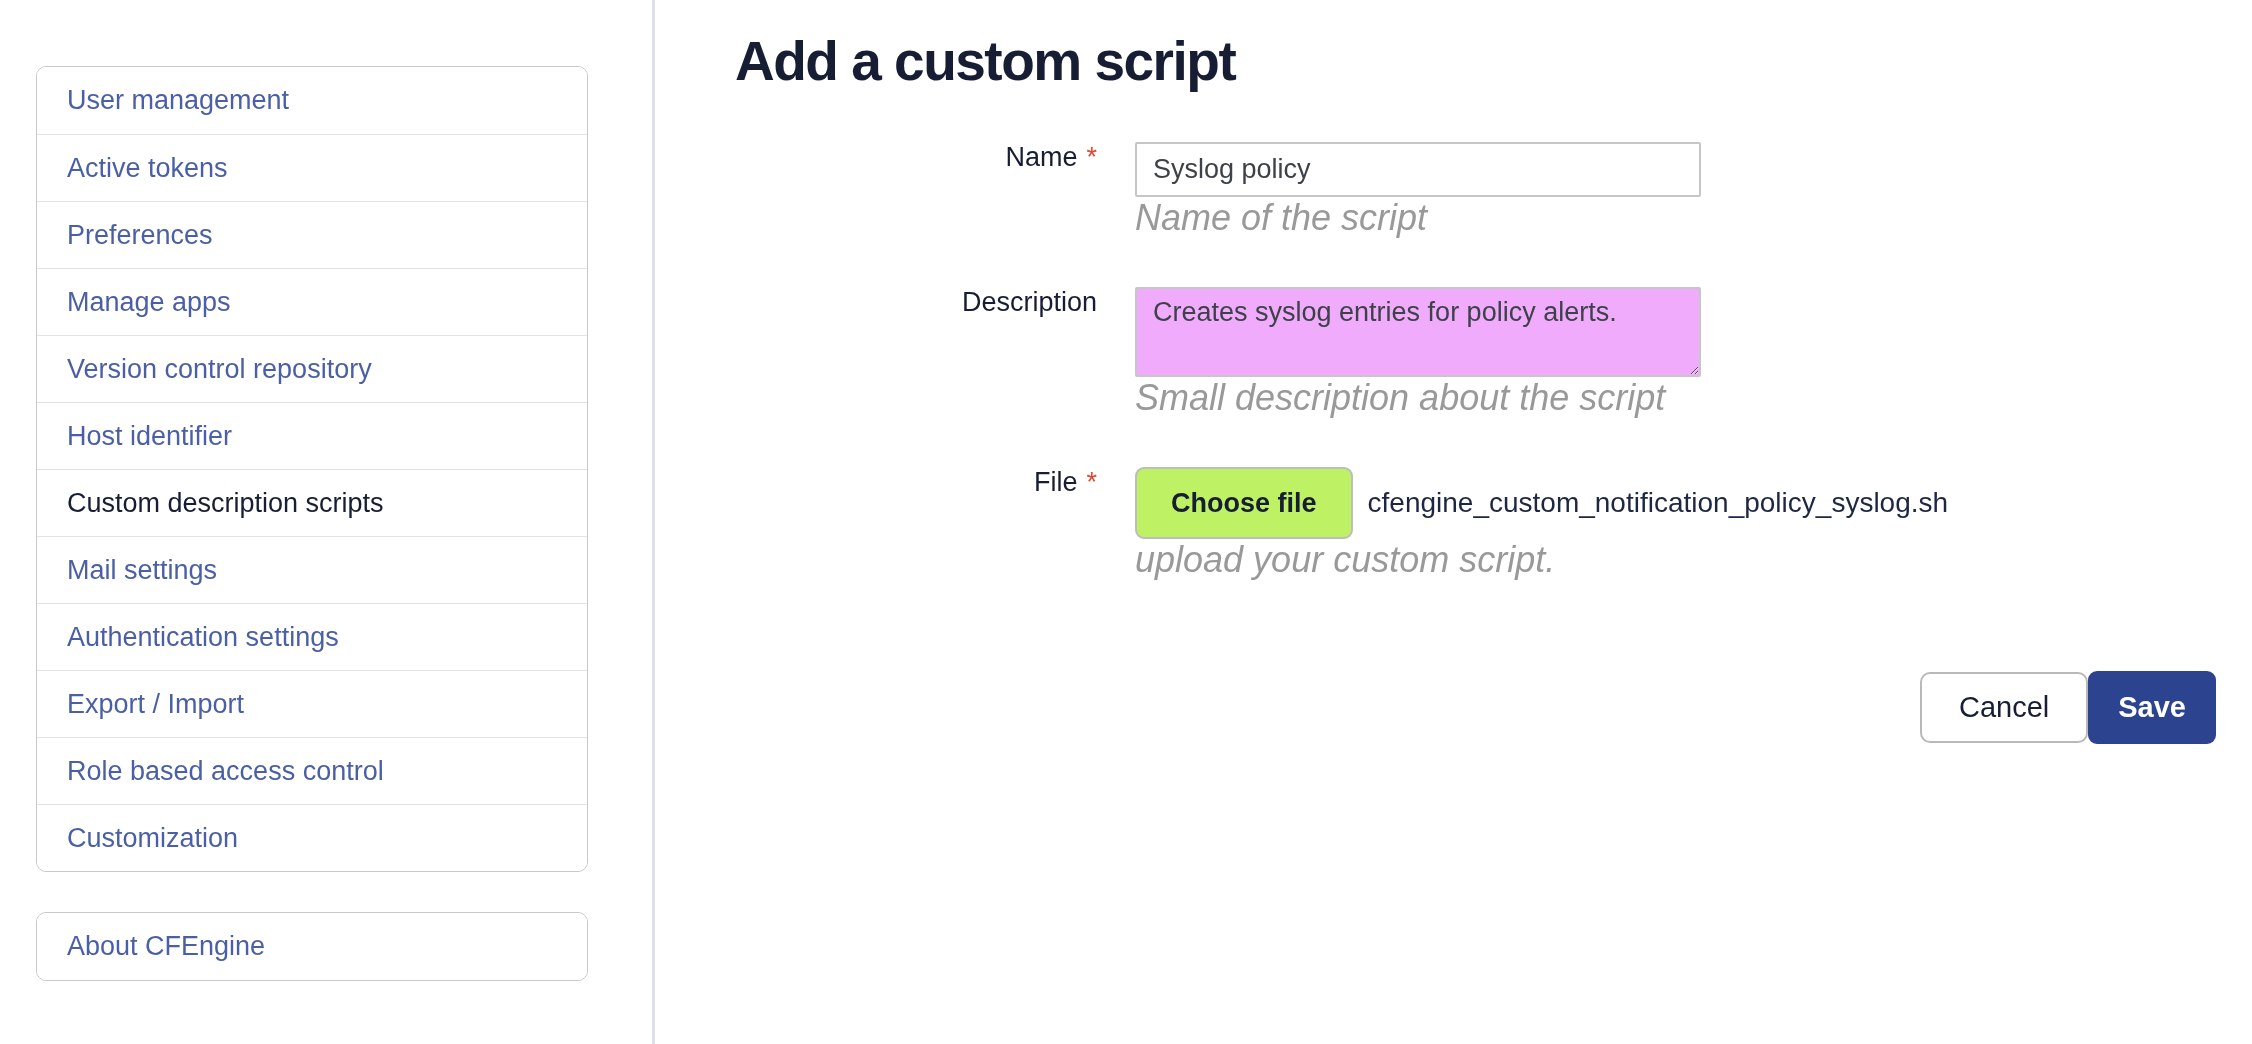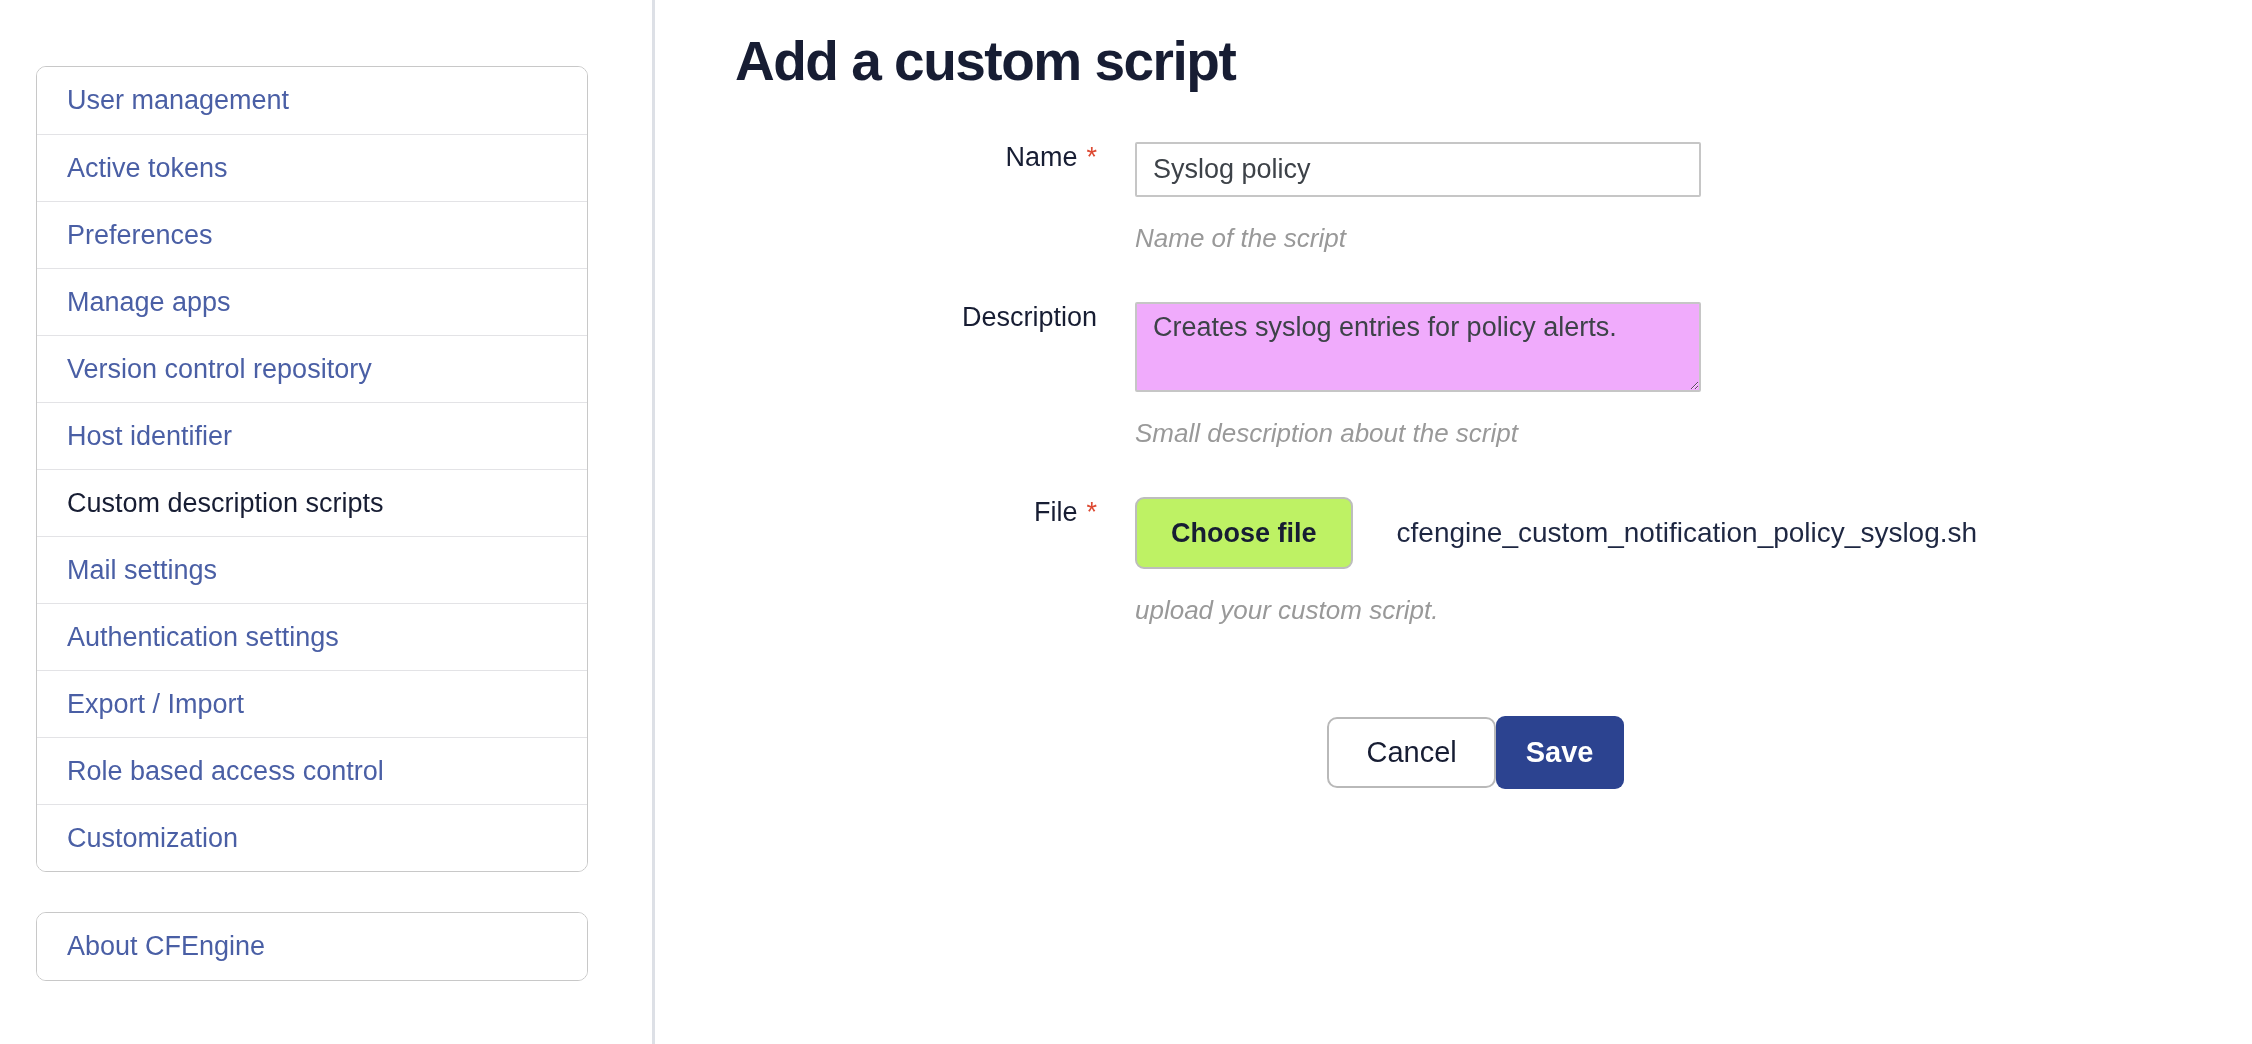--- a/index.html
+++ b/index.html
@@ -87,45 +87,45 @@
     width: 566px; height: 90px;
     border: 2px solid #c6c6c6; border-radius: 2px;
     font-family: "Liberation Sans", sans-serif;
     font-size: 27px; color: #3d4248;
     padding: 8px 16px;
     outline: none;
     resize: both;
     background: #f0abfc;
   }
   .helper {
-    margin-top: 26px;
-    font-size: 26px;
+    margin-top: 0;
+    font-size: 36px;
     font-style: italic;
     color: var(--helper-gray, #999999);
   }
   .file-line { display: flex; align-items: center; }
   .choose-file-btn {
     height: 72px;
     padding: 0 34px;
     background: #bef264;
     border: 2px solid #bdbdbd;
     border-radius: 9px;
     font-family: "Liberation Sans", sans-serif;
     font-size: 27px; font-weight: bold;
     color: var(--heading-navy, #171d33);
     cursor: pointer;
   }
   .file-name {
-    margin-left: 44px;
+    margin-left: 15px;
     font-size: 28px;
     color: #1e2742;
   }
   .actions-row {
     margin-top: 90px;
-    display: flex; justify-content: center; align-items: center;
+    display: flex; justify-content: flex-end; align-items: center;
   }
   .cancel-btn {
     height: 71px;
     padding: 0 37px;
     background: #fff;
     border: 2px solid #b9b9b9;
     border-radius: 10px;
     font-family: "Liberation Sans", sans-serif;
     font-size: 29px;
     color: var(--heading-navy, #171d33);

